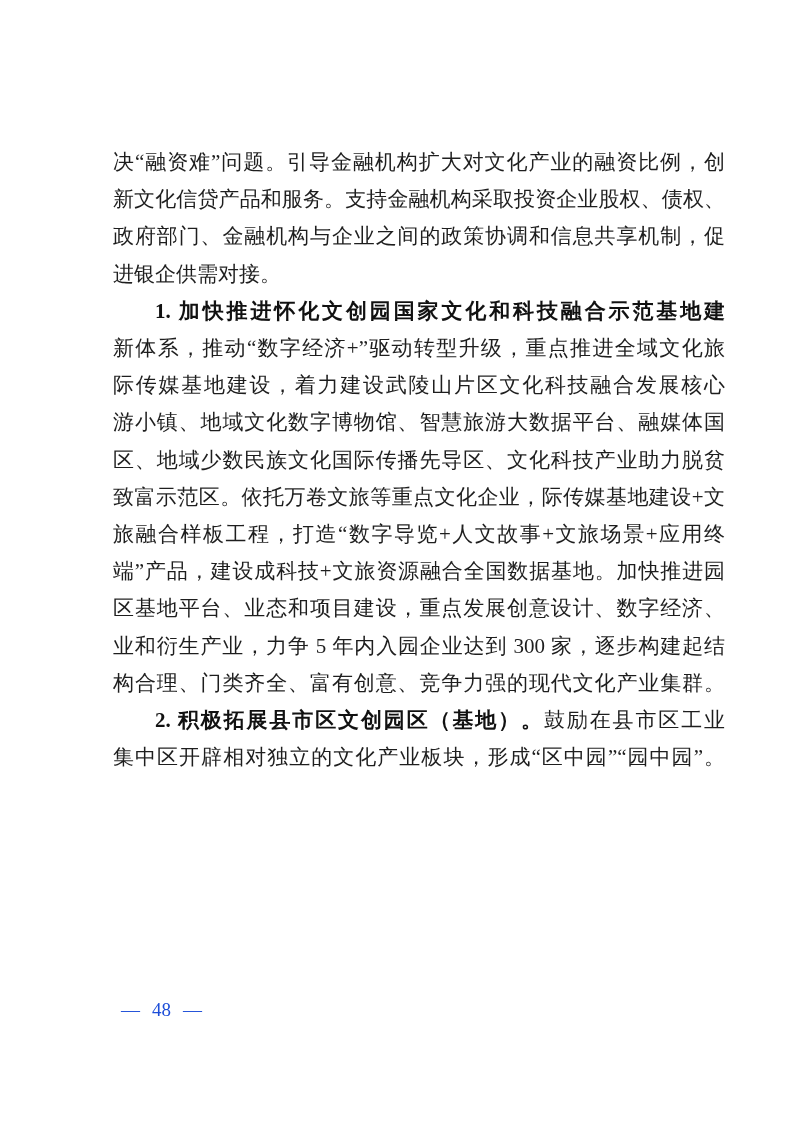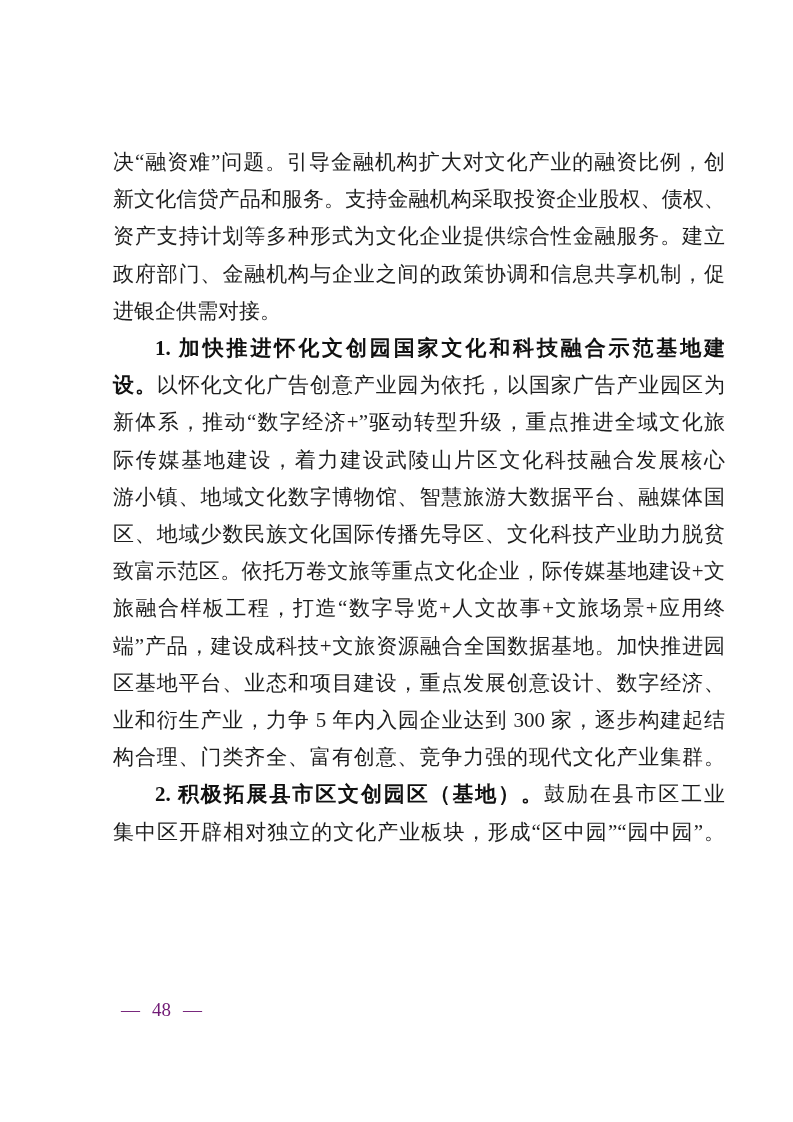--- a/index.html
+++ b/index.html
@@ -33,41 +33,39 @@
     text-justify: inter-character;
   }
   .line.indent { padding-left: 42px; }
   .seg { color: #1e1e1e; }
   .seg.bold { font-weight: 700; color: #111111; }
   .page-footer {
     position: absolute;
     left: 102px;
     top: 999px;
     font-size: 19px;
-    color: #701a75;
+    color: #1d4ed8;
     letter-spacing: 0;
     white-space: nowrap;
     font-family: Liberation Serif, serif;
   }
   .page-footer .dash { letter-spacing: 0; }
   .page-footer .pn { margin: 0 12px; }
 </style>
 </head>
 <body>
 
 <div class="page">
 
   <div class="doc-body">
       <div class="line just"><span class="seg">决“融资难”问题。引导金融机构扩大对文化产业的融资比例，创</span></div>
       <div class="line just"><span class="seg">新文化信贷产品和服务。支持金融机构采取投资企业股权、债权、</span></div>
-      <div class="line just"><span class="seg">资产支持计划等多种形式为文化企业提供综合性金融服务。建立</span></div>
       <div class="line just"><span class="seg">政府部门、金融机构与企业之间的政策协调和信息共享机制，促</span></div>
       <div class="line"><span class="seg">进银企供需对接。</span></div>
       <div class="line just indent"><span class="seg bold">1. 加快推进怀化文创园国家文化和科技融合示范基地建</span></div>
-      <div class="line just"><span class="seg bold">设。</span><span class="seg">以怀化文化广告创意产业园为依托，以国家广告产业园区为</span></div>
       <div class="line just"><span class="seg">新体系，推动“数字经济+”驱动转型升级，重点推进全域文化旅</span></div>
       <div class="line just"><span class="seg">际传媒基地建设，着力建设武陵山片区文化科技融合发展核心</span></div>
       <div class="line just"><span class="seg">游小镇、地域文化数字博物馆、智慧旅游大数据平台、融媒体国</span></div>
       <div class="line just"><span class="seg">区、地域少数民族文化国际传播先导区、文化科技产业助力脱贫</span></div>
       <div class="line just"><span class="seg">致富示范区。依托万卷文旅等重点文化企业，际传媒基地建设+文</span></div>
       <div class="line just"><span class="seg">旅融合样板工程，打造“数字导览+人文故事+文旅场景+应用终</span></div>
       <div class="line just"><span class="seg">端”产品，建设成科技+文旅资源融合全国数据基地。加快推进园</span></div>
       <div class="line just"><span class="seg">区基地平台、业态和项目建设，重点发展创意设计、数字经济、</span></div>
       <div class="line just"><span class="seg">业和衍生产业，力争 5 年内入园企业达到 300 家，逐步构建起结</span></div>
       <div class="line just"><span class="seg">构合理、门类齐全、富有创意、竞争力强的现代文化产业集群。</span></div>

